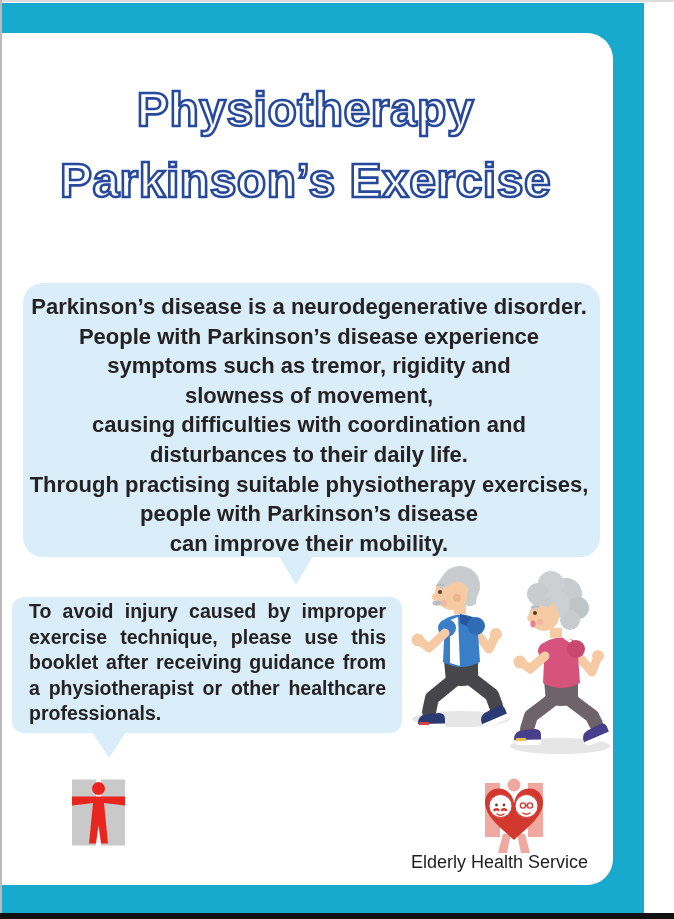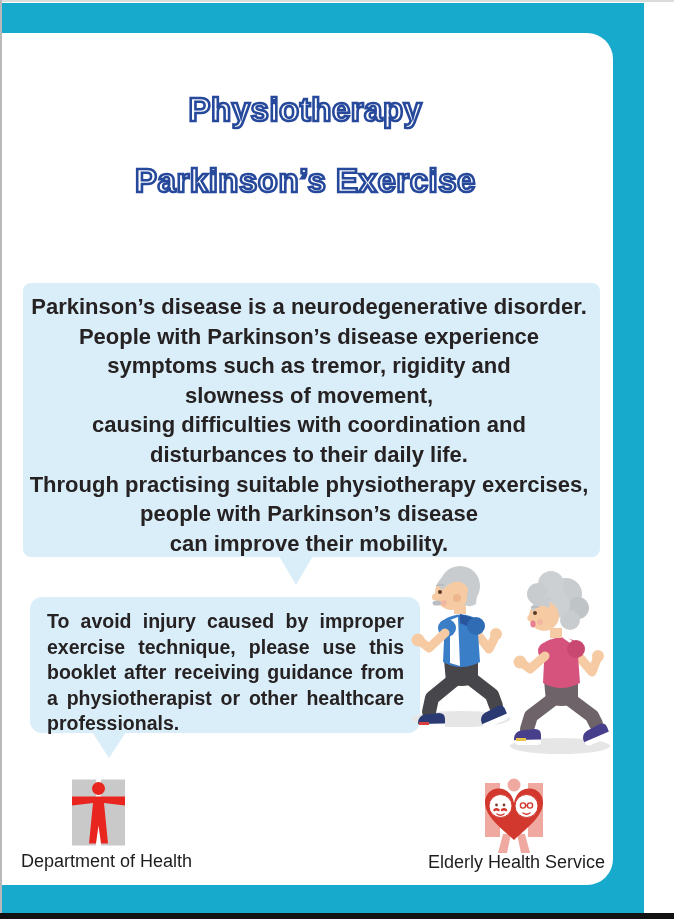--- a/index.html
+++ b/index.html
@@ -11,49 +11,49 @@
   .edge-left{position:absolute;left:0;top:0;width:2px;height:913px;background:#b9b9b9;}
   .teal-frame{position:absolute;left:2px;top:3px;width:642px;height:910px;background:#17aacc;}
   .card{
     position:absolute;left:2px;top:33px;width:611px;height:852px;background:#ffffff;
     border-radius:0 26px 26px 0;
   }
   .bottom-bar{position:absolute;left:0;top:913px;width:674px;height:6px;background:#121212;}
 
   .title{
     position:absolute;left:0;top:74px;width:611px;text-align:center;
-    font-size:33px;font-weight:bold;line-height:71px;letter-spacing:0.5px;
+    font-size:48px;font-weight:bold;line-height:71px;letter-spacing:0.5px;
     color:#ffffff;-webkit-text-stroke:2.6px #27499c;
   }
   .intro-box{
     position:absolute;left:23px;top:283px;width:577px;height:274px;
-    background:#d9eef8;border-radius:8px;box-sizing:border-box;
+    background:#d9eef8;border-radius:20px;box-sizing:border-box;
     padding:9px 6px 0 1px;
   }
   .intro-text{
     font-size:22px;font-weight:bold;line-height:29.6px;color:#262122;
     text-align:center;white-space:pre-line;
   }
   .tail{position:absolute;width:0;height:0;border-left:17px solid transparent;border-right:17px solid transparent;}
   .tail-1{left:279px;top:556px;border-top:29px solid #d9eef8;}
   .tail-2{left:92px;top:732px;border-top:26px solid #d9eef8;}
   .caution-box{
-    position:absolute;left:30px;top:597px;width:390px;height:136px;
+    position:absolute;left:12px;top:597px;width:390px;height:136px;
     background:#d9eef8;border-radius:12px;box-sizing:border-box;
-    padding:12px 16px 0 17px;
+    padding:2px 16px 0 17px;
   }
   .caution-text{
     font-size:19.5px;font-weight:bold;line-height:25.6px;color:#262122;
     text-align:justify;
   }
   .illustration{position:absolute;left:398px;top:556px;width:232px;height:208px;}
   .doh-logo{position:absolute;left:70px;top:779px;width:57px;height:69px;}
   .ehs-logo{position:absolute;left:482px;top:776px;width:64px;height:82px;}
   .doh-label{position:absolute;left:21px;top:851px;font-size:18px;color:#1d1d1d;}
-  .ehs-label{position:absolute;left:428px;top:852px;font-size:18px;color:#1d1d1d;}
+  .ehs-label{position:absolute;left:411px;top:852px;font-size:18px;color:#1d1d1d;}
 </style>
 </head>
 <body>
 
 <div class="page">
   <div class="teal-frame"></div>
   <div class="card"></div>
   <div class="edge-top"></div>
   <div class="edge-left"></div>
 
@@ -172,21 +172,20 @@
       <circle cx="142" cy="66" r="3" fill="#f0a8a0" opacity="0.6"></circle>
     </g>
   </svg>
 
   <svg class="doh-logo" viewBox="0 0 57 68" xmlns="http://www.w3.org/2000/svg">
     <rect x="2" y="0" width="24" height="66" fill="#c9c9c9"></rect>
     <rect x="31" y="0" width="24" height="66" fill="#c9c9c9"></rect>
     <circle cx="28.5" cy="9" r="6.5" fill="#e8251f"></circle>
     <path d="M2,17 L55,17 L55,26 L34,23.5 L38,64 L31,64 L28.5,46 L26,64 L19,64 L23,23.5 L2,26 Z" fill="#e8251f"></path>
   </svg>
-  <div class="doh-label">Department of Health</div>
 
   <svg class="ehs-logo" viewBox="0 0 64 82" xmlns="http://www.w3.org/2000/svg">
     <rect x="3" y="7" width="15" height="54" fill="#f0a9a1"></rect>
     <rect x="46" y="7" width="15" height="54" fill="#f0a9a1"></rect>
     <circle cx="32" cy="9" r="6.5" fill="#f0a9a1"></circle>
     <path d="M21,58 L29,58 L25,77 L16,77 Z" fill="#f0a9a1"></path>
     <path d="M35,58 L43,58 L48,77 L39,77 Z" fill="#f0a9a1"></path>
     <path d="M32,27 C30,16 22.5,12 15.5,12.5 C8,13 2.5,19.5 3,27.5 C4,41 18,51 32,64 C46,51 60,41 61,27.5 C61.5,19.5 56,13 48.5,12.5 C41.5,12 34,16 32,27 Z" fill="#d2382e"></path>
     <circle cx="18.5" cy="30" r="11.5" fill="#ffffff" stroke="#d2382e" stroke-width="1"></circle>
     <circle cx="44.5" cy="30" r="11.5" fill="#ffffff" stroke="#d2382e" stroke-width="1"></circle>

